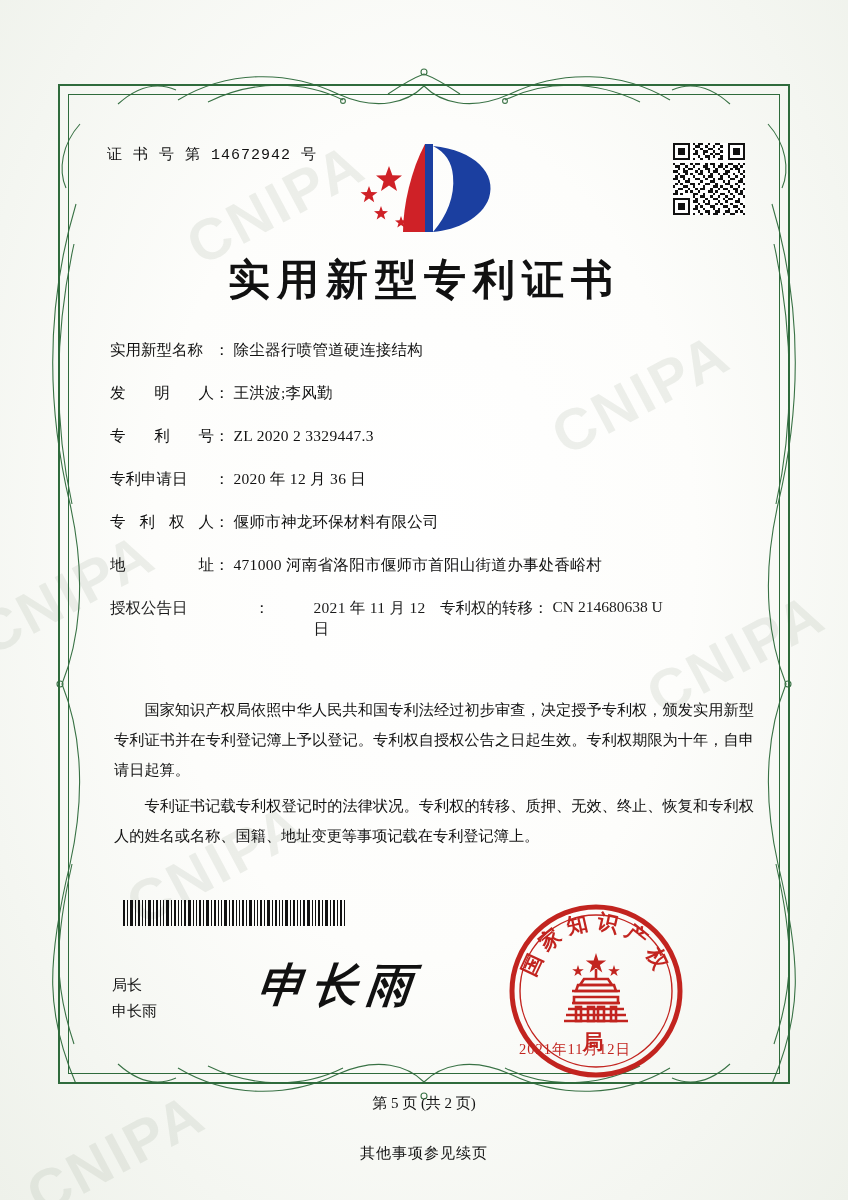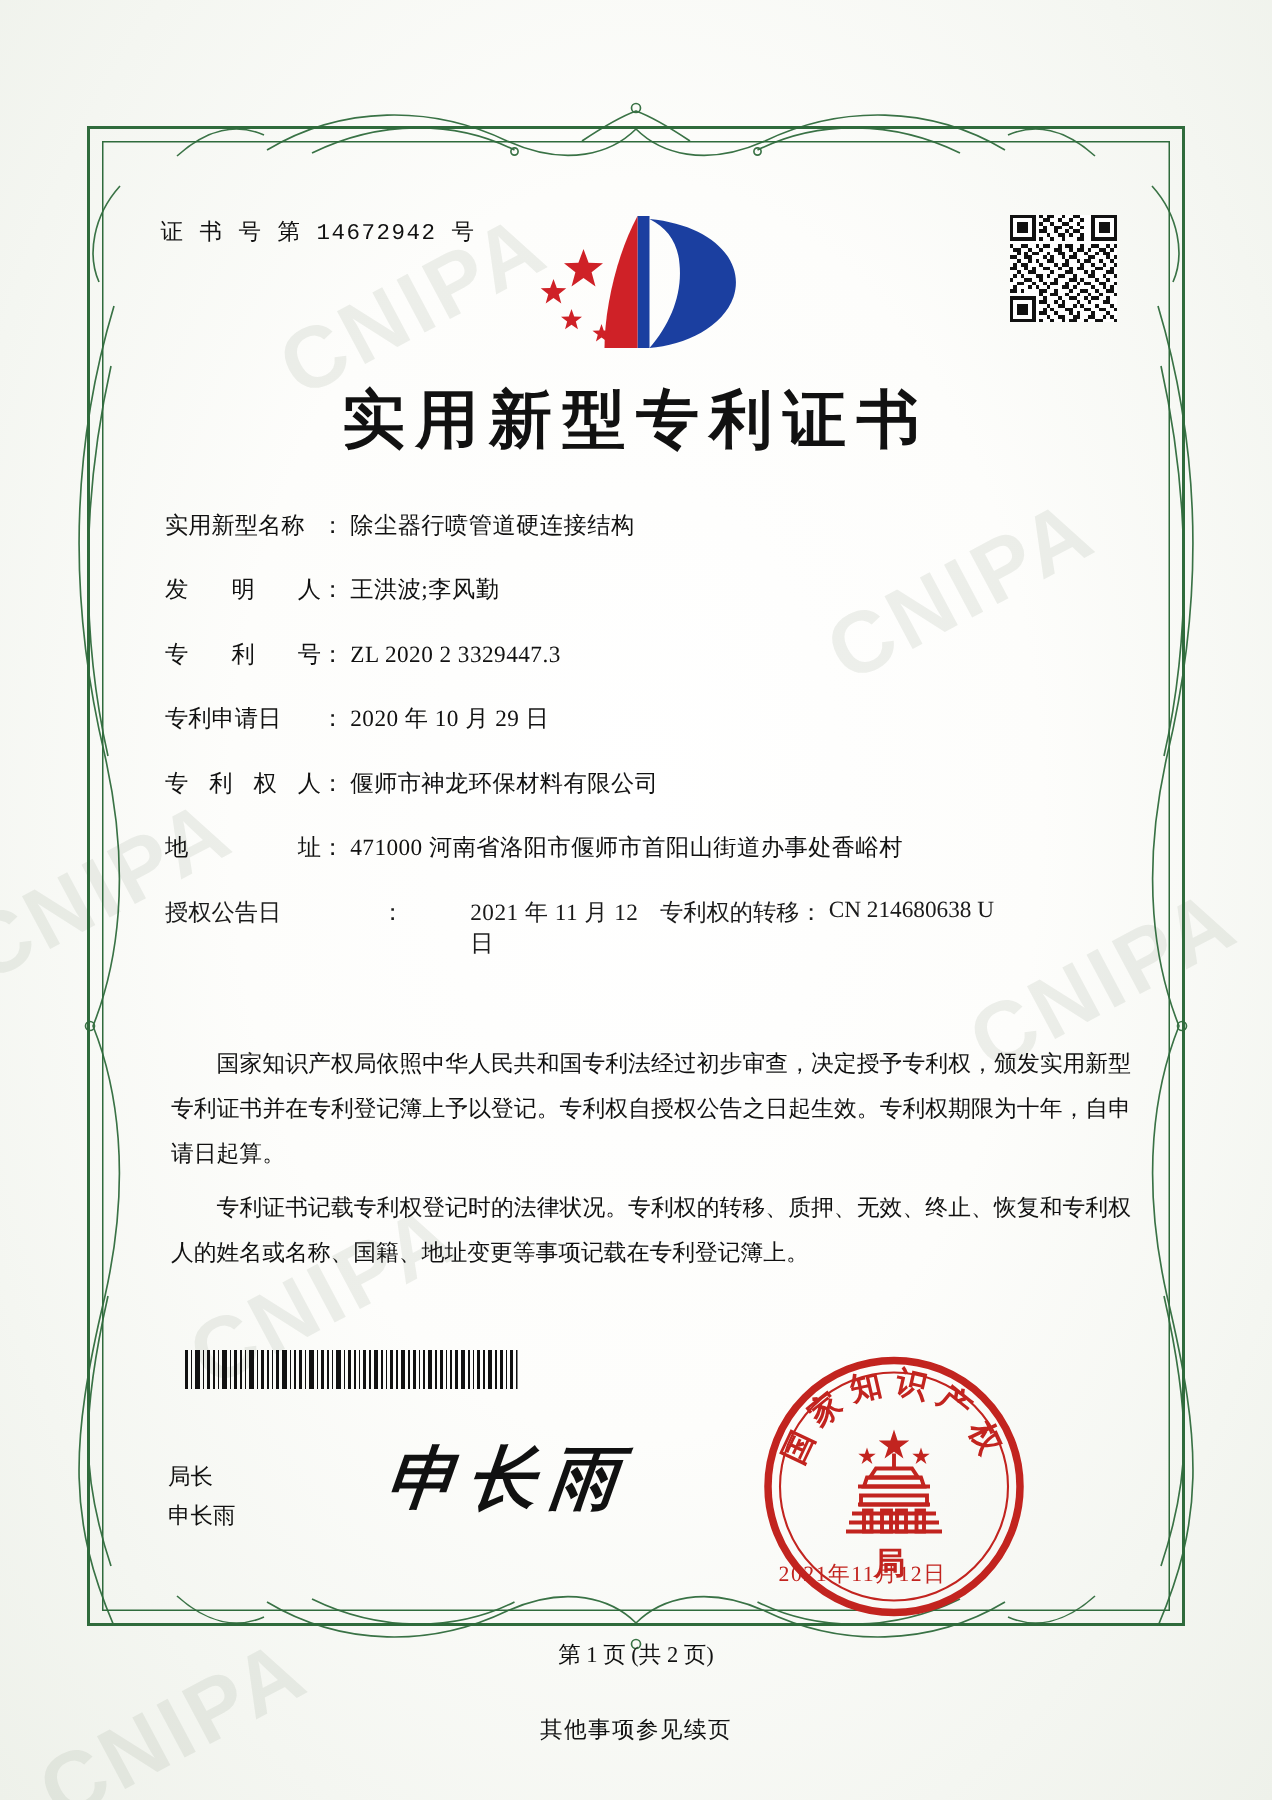--- a/index.html
+++ b/index.html
@@ -545,21 +545,21 @@
         <span>利</span>
         <span>号</span>
       </span>
       <span class="field-colon">：</span>
       <span class="field-value">ZL 2020 2 3329447.3</span>
     </div>
 
     <div class="field-row">
       <span class="field-label">专利申请日</span>
       <span class="field-colon">：</span>
-      <span class="field-value">2020 年 10 月 29 日</span>
+      <span class="field-value">2020 年 12 月 36 日</span>
     </div>
 
     <div class="field-row">
       <span class="field-label spaced">
         <span>专</span>
         <span>利</span>
         <span>权</span>
         <span>人</span>
       </span>
       <span class="field-colon">：</span>
@@ -701,16 +701,16 @@
     </g>
     <g fill="#c2241f">
       <polygon points="88,50 90.4,57.4 98.2,57.4 91.9,62 94.3,69.4 88,64.8 81.7,69.4 84.1,62 77.8,57.4 85.6,57.4"></polygon>
       <polygon points="70,62 71.4,66.2 75.8,66.2 72.2,68.8 73.6,73 70,70.4 66.4,73 67.8,68.8 64.2,66.2 68.6,66.2"></polygon>
       <polygon points="106,62 107.4,66.2 111.8,66.2 108.2,68.8 109.6,73 106,70.4 102.4,73 103.8,68.8 100.2,66.2 104.6,66.2"></polygon>
     </g>
   </svg>
 
   <div class="seal-date">2021年11月12日</div>
 
-  <div class="page-num">第 1 页 (共 2 页)</div>
+  <div class="page-num">第 5 页 (共 2 页)</div>
   <div class="footer-note">其他事项参见续页</div>
 
 </div>
 
 </body></html>

